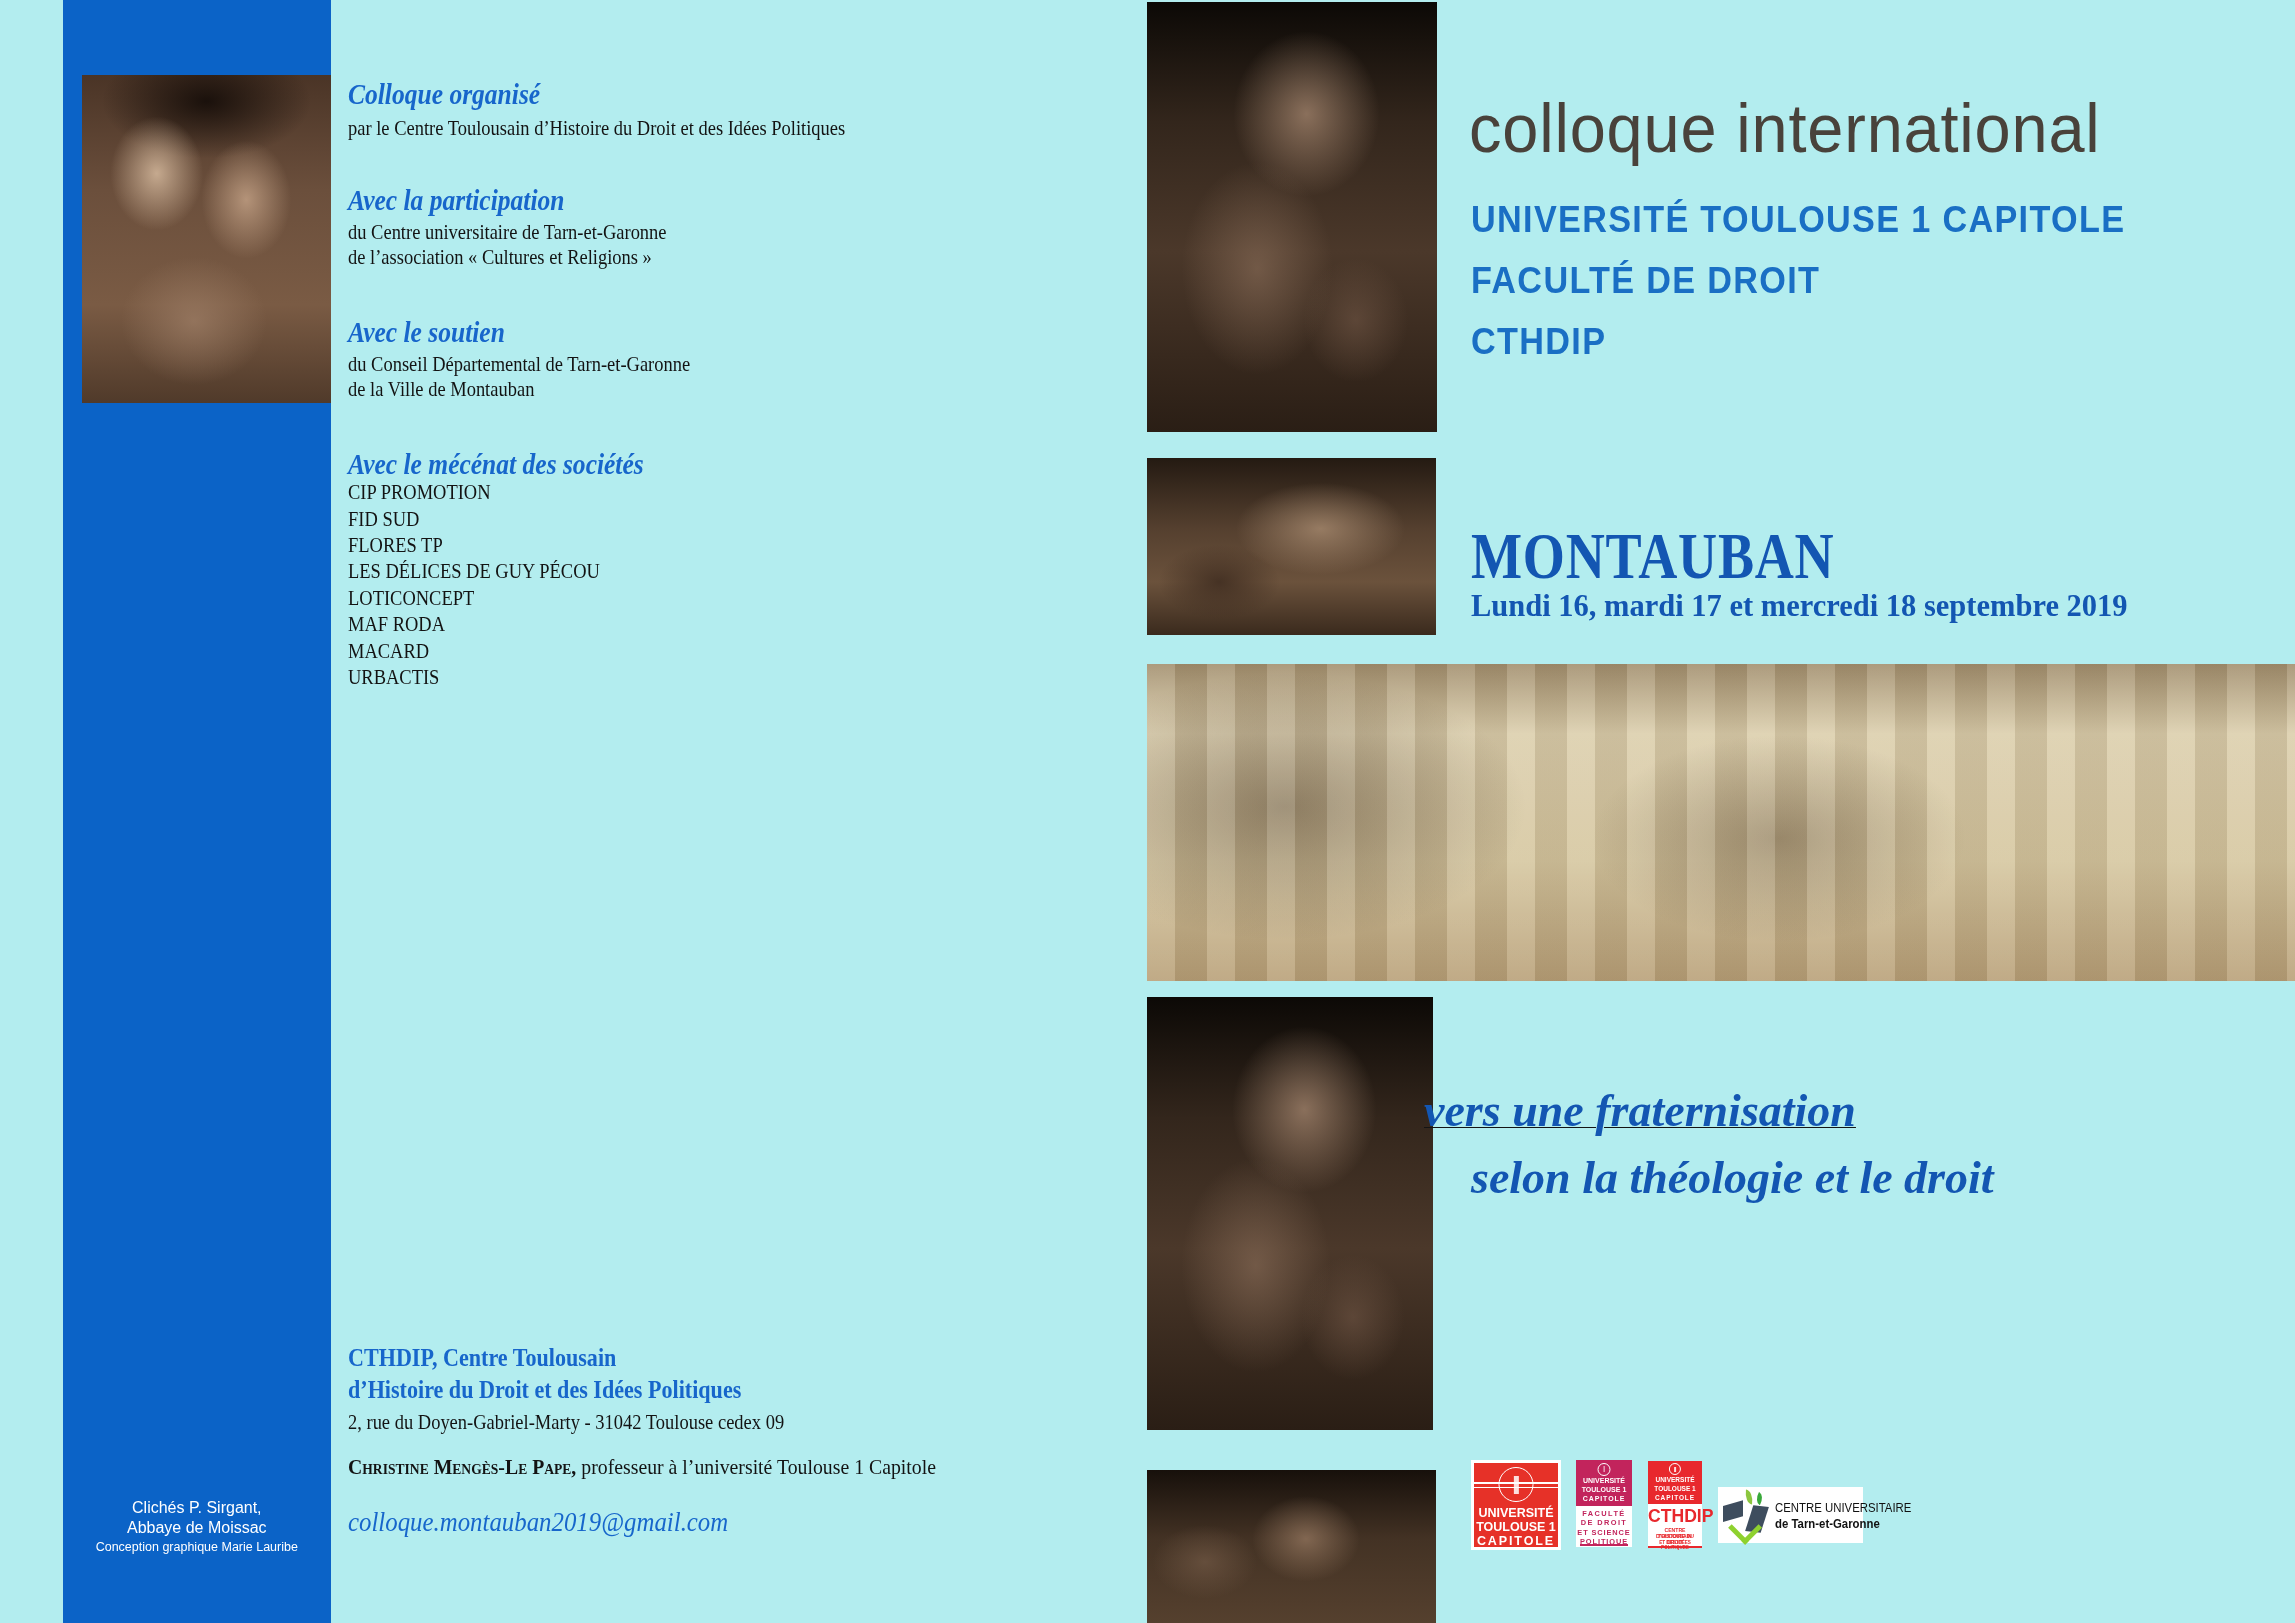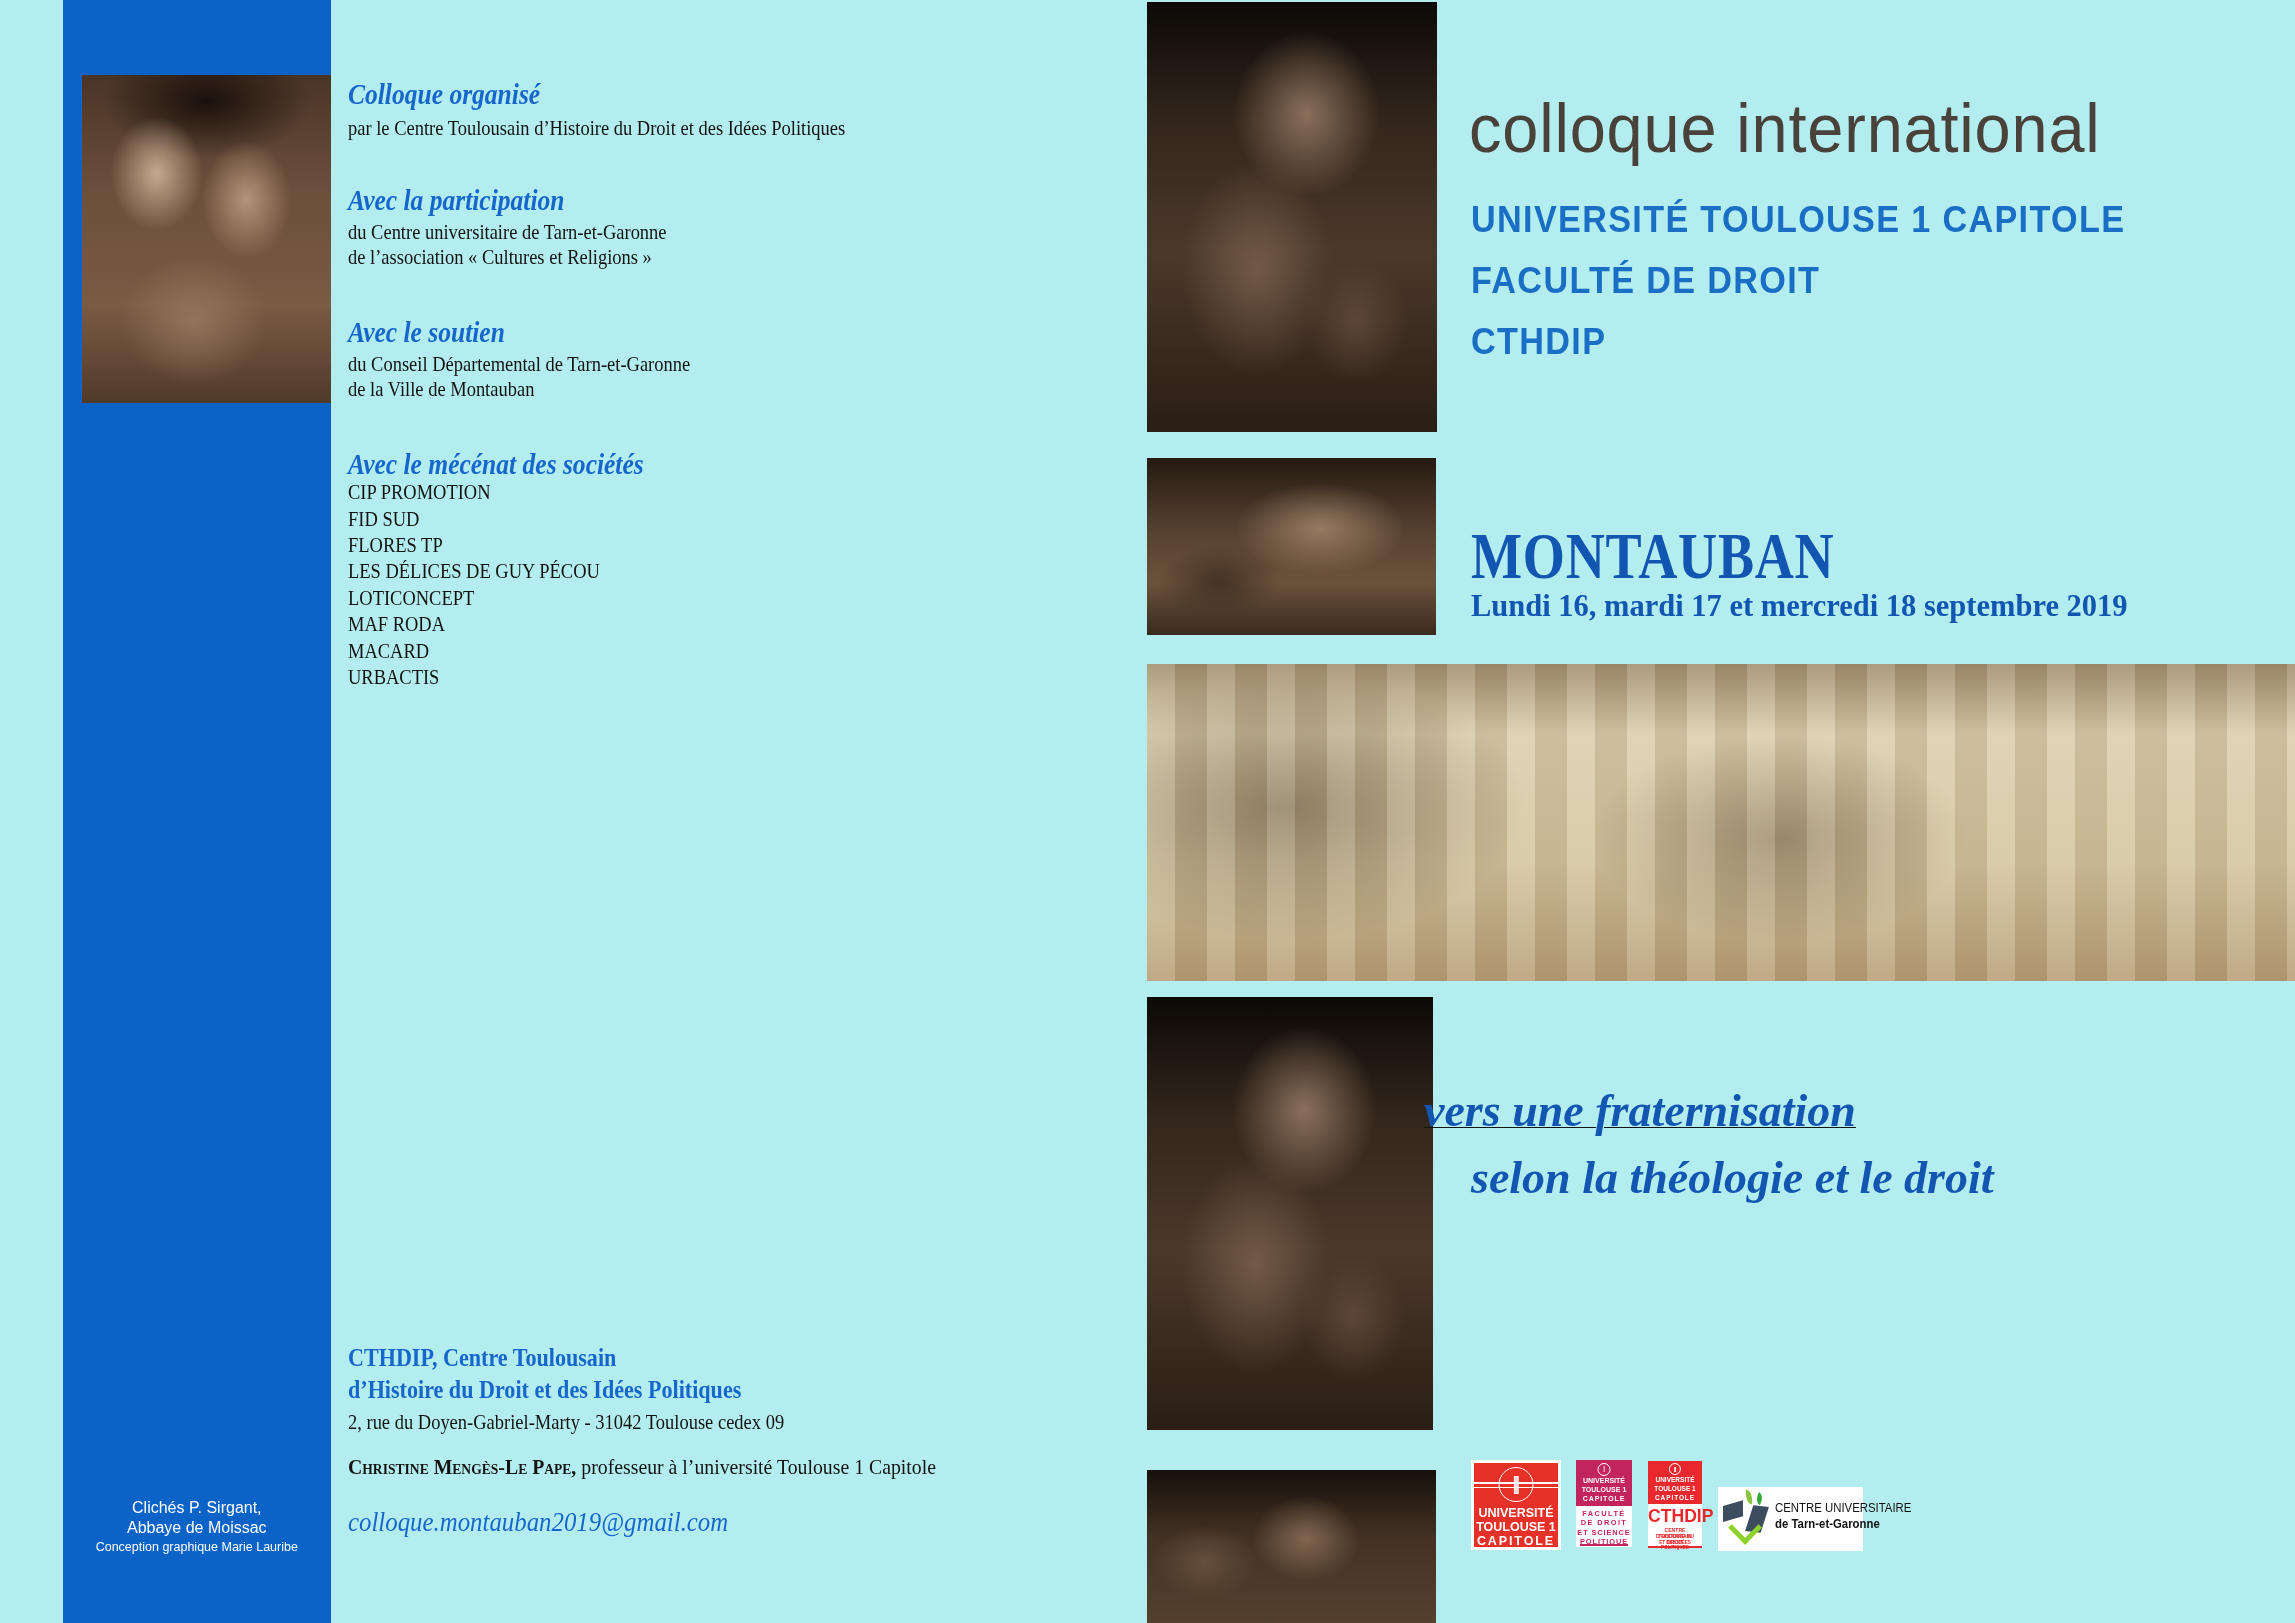--- a/index.html
+++ b/index.html
@@ -203,21 +203,21 @@
       <div class="lg-txt" style="top:24px;font-size:6.5px;">TOULOUSE 1</div>
       <div class="lg-txt" style="top:33px;font-size:6.5px;letter-spacing:0.9px;">CAPITOLE</div>
     </div>
     <div class="lg-txt" style="top:45px;font-size:17.6px;color:#e8282d;">CTHDIP</div>
     <div class="lg-txt" style="top:66px;font-size:5.1px;color:#e8282d;">CENTRE TOULOUSAIN</div>
     <div class="lg-txt" style="top:72px;font-size:5.1px;color:#e8282d;">D’HISTOIRE DU DROIT</div>
     <div class="lg-txt" style="top:79px;font-size:4.6px;color:#e8282d;">ET DES IDÉES POLITIQUES</div>
     <div class="abs" style="left:0;right:0;bottom:0;height:2.3px;background:#e8282d;"></div>
   </div>
 
-  <div class="abs logo" style="left:1718px;top:1487px;width:145px;height:64px;background:#fff;">
+  <div class="abs logo" style="left:1718px;top:1487px;width:145px;height:56px;background:#fff;">
     <div class="abs" style="left:4.6px;top:1.9px;width:48px;height:52px;">
       <div class="mark-slab" style="left:0.9px;top:14px;width:20.4px;height:15.7px;transform:skewY(-16deg);"></div>
       <div class="mark-slab" style="left:26px;top:16.7px;width:15.7px;height:26px;transform:skewX(-12deg) rotate(6deg);"></div>
       <div class="leaf" style="left:22px;top:0.9px;width:8.3px;height:14px;background:#8cc63f;transform:rotate(8deg);"></div>
       <div class="leaf" style="left:33px;top:3.7px;width:6.5px;height:11px;background:#39a93a;transform:rotate(28deg);"></div>
       <div class="abs" style="left:10.2px;top:27px;width:18.5px;height:18.5px;border-left:5.6px solid #8ed12f;border-bottom:5.6px solid #8ed12f;transform:rotate(-45deg);"></div>
     </div>
     <div class="abs" style="left:57px;top:13px;color:#111;">
       <span class="cx85" style="font-size:13.4px;">CENTRE UNIVERSITAIRE</span>
     </div>

